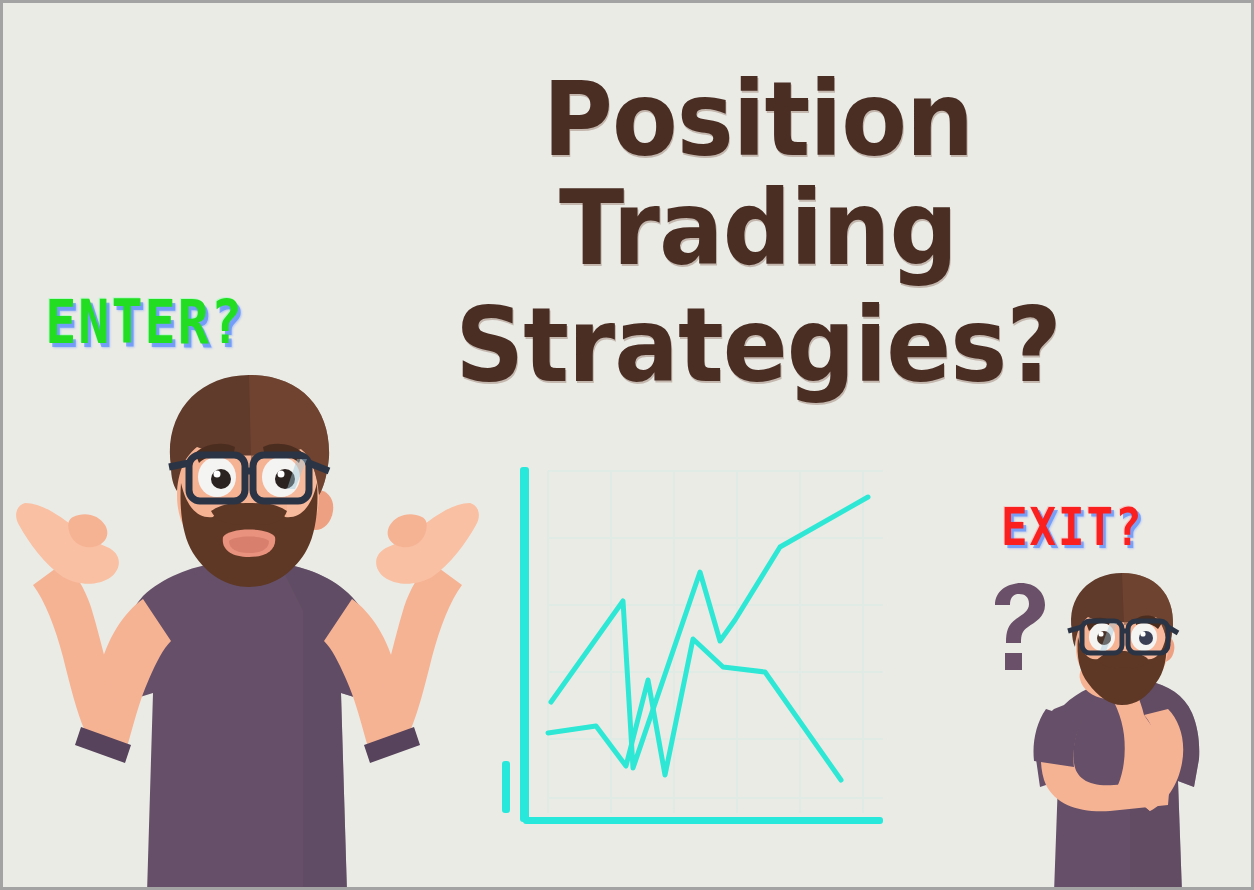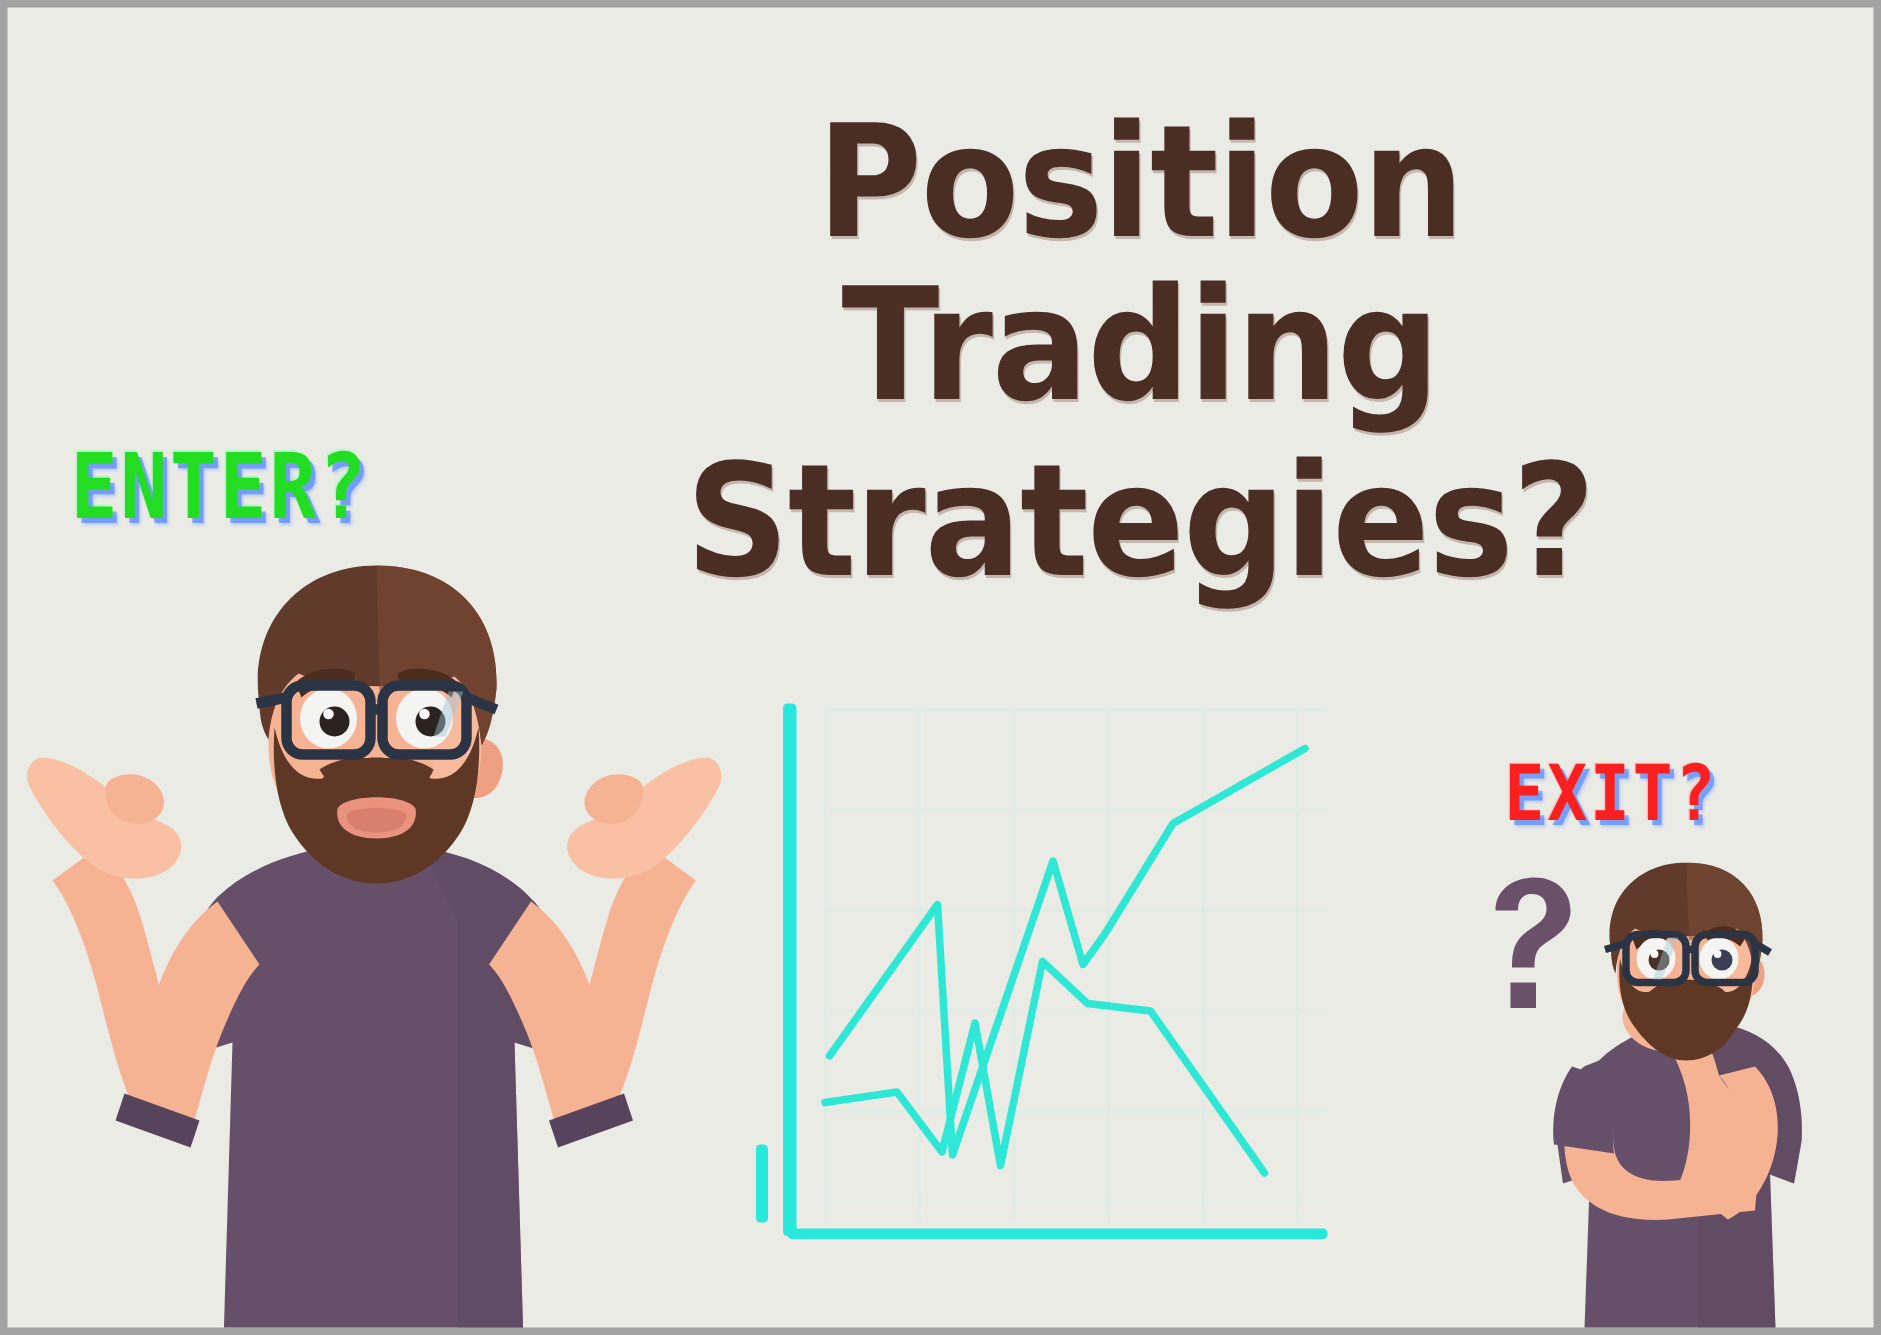--- a/index.html
+++ b/index.html
@@ -10,21 +10,21 @@
   body {
     font-family: "Liberation Sans", sans-serif;
   }
   #canvas {
     position: relative;
     width: 1254px;
     height: 890px;
     background: #ebebe6;
     overflow: hidden;
     box-sizing: border-box;
-    border: 5px solid #a3a3a3;
+    border: 3px solid #a3a3a3;
   }
 
   
   .title-block {
     position: absolute;
     left: 290px;
     top: 62px;
     width: 930px;
     text-align: center;
     line-height: 1.05;

